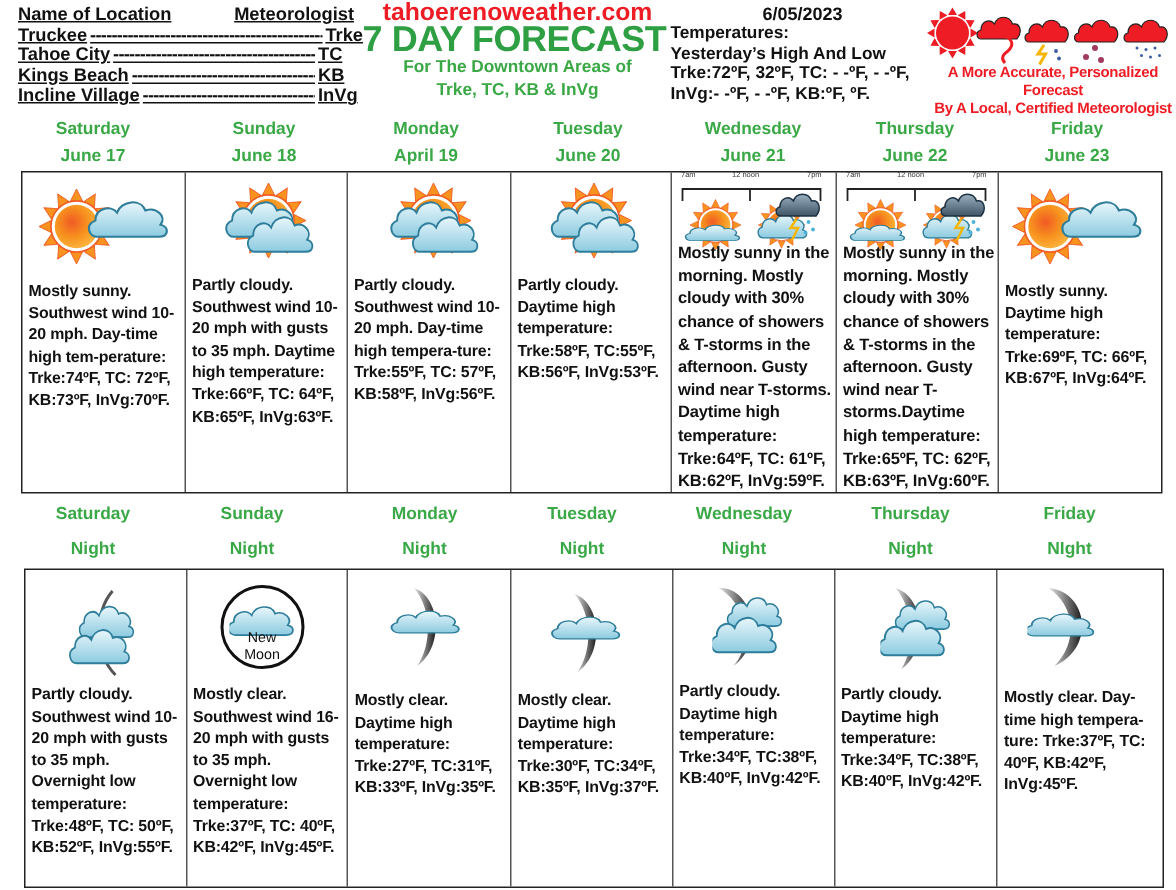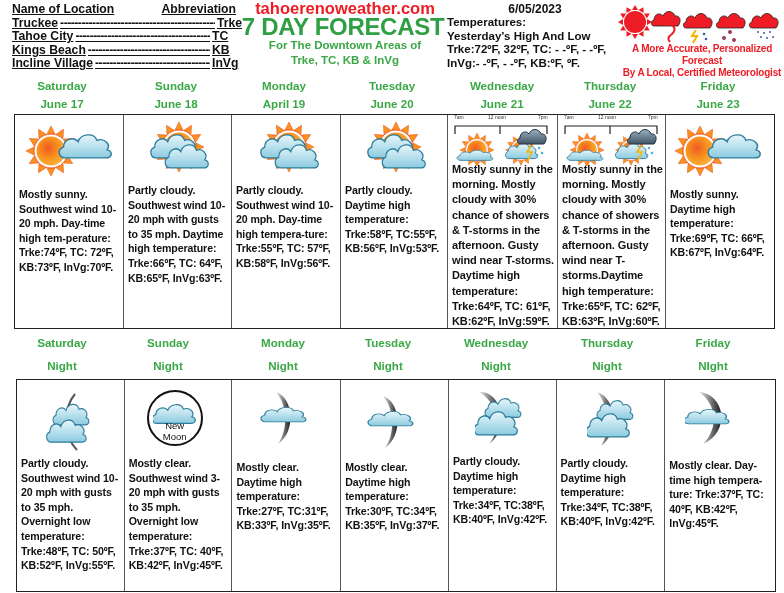--- a/index.html
+++ b/index.html
@@ -70,21 +70,21 @@
       <circle r="17" fill="#fff" stroke="#f15a24" stroke-width="1"></circle>
       <circle r="14.5" fill="url(#sunG)"></circle>
     </g>
     <path id="cloud" d="M0,14 C-4,14 -6,8 -1,6 C-1,0 6,-2 9,2 C11,-4 20,-5 22,1 C27,-1 32,4 29,8 C33,9 33,14 28,14 Z" fill="url(#cloudG)" stroke="#2e7d9a" stroke-width="1"></path>
   </defs>
 </svg>
 
 <div class="abs loc">
   <div class="hdr">
     <span>Name of Location</span>
-    <span style="margin-right:6px">Abbreviation</span>
+    <span style="margin-right:6px">Meteorologist</span>
   </div>
   <div class="row">
       <span>Truckee</span>
       <span class="dots">------------------------------------------------</span>
       <span>Trke</span>
     </div>
   <div class="row">
       <span>Tahoe City</span>
       <span class="dots">------------------------------------------------</span>
       <span style="width:30px">TC</span>
@@ -329,21 +329,21 @@
   <div class="cell" style="width:108px">
     <div class="icon" style="left:22px;top:10px;width:56px;height:56px;border:2.5px solid #111;border-radius:50%;box-sizing:border-box">
       <svg style="position:absolute;left:4px;top:12px" width="44" height="26" viewBox="0 0 44 26">
         <use href="#cloud" transform="translate(4,4) scale(1.2,1.1)"></use>
       </svg>
       <div style="position:absolute;left:0;right:0;top:28px;text-align:center;font-size:9.5px;font-weight:normal;line-height:11px;color:#111">
         <div>New</div>
         <div>Moon</div>
       </div>
     </div>
-    <div class="desc" style="top:76px">Mostly clear. Southwest wind 3-20 mph with gusts to 35 mph. Overnight low temperature: Trke:37ºF, TC: 40ºF, KB:42ºF, InVg:45ºF.</div>
+    <div class="desc" style="top:76px">Mostly clear. Southwest wind 16-20 mph with gusts to 35 mph. Overnight low temperature: Trke:37ºF, TC: 40ºF, KB:42ºF, InVg:45ºF.</div>
   </div>
 
   <div class="cell" style="width:109px">
     <svg class="icon" style="left:28px;top:8px" width="56" height="60" viewBox="0 0 56 60">
       <path d="M16,4 C34,10 36,44 18,56 C28,42 28,18 16,4 Z" fill="url(#moonG)"></path>
       <use href="#cloud" transform="translate(6,22) scale(1.25,0.85)"></use>
     </svg>
     <div class="desc" style="top:80px">Mostly clear. Daytime high temperature: Trke:27ºF, TC:31ºF, KB:33ºF, InVg:35ºF.</div>
   </div>
 

